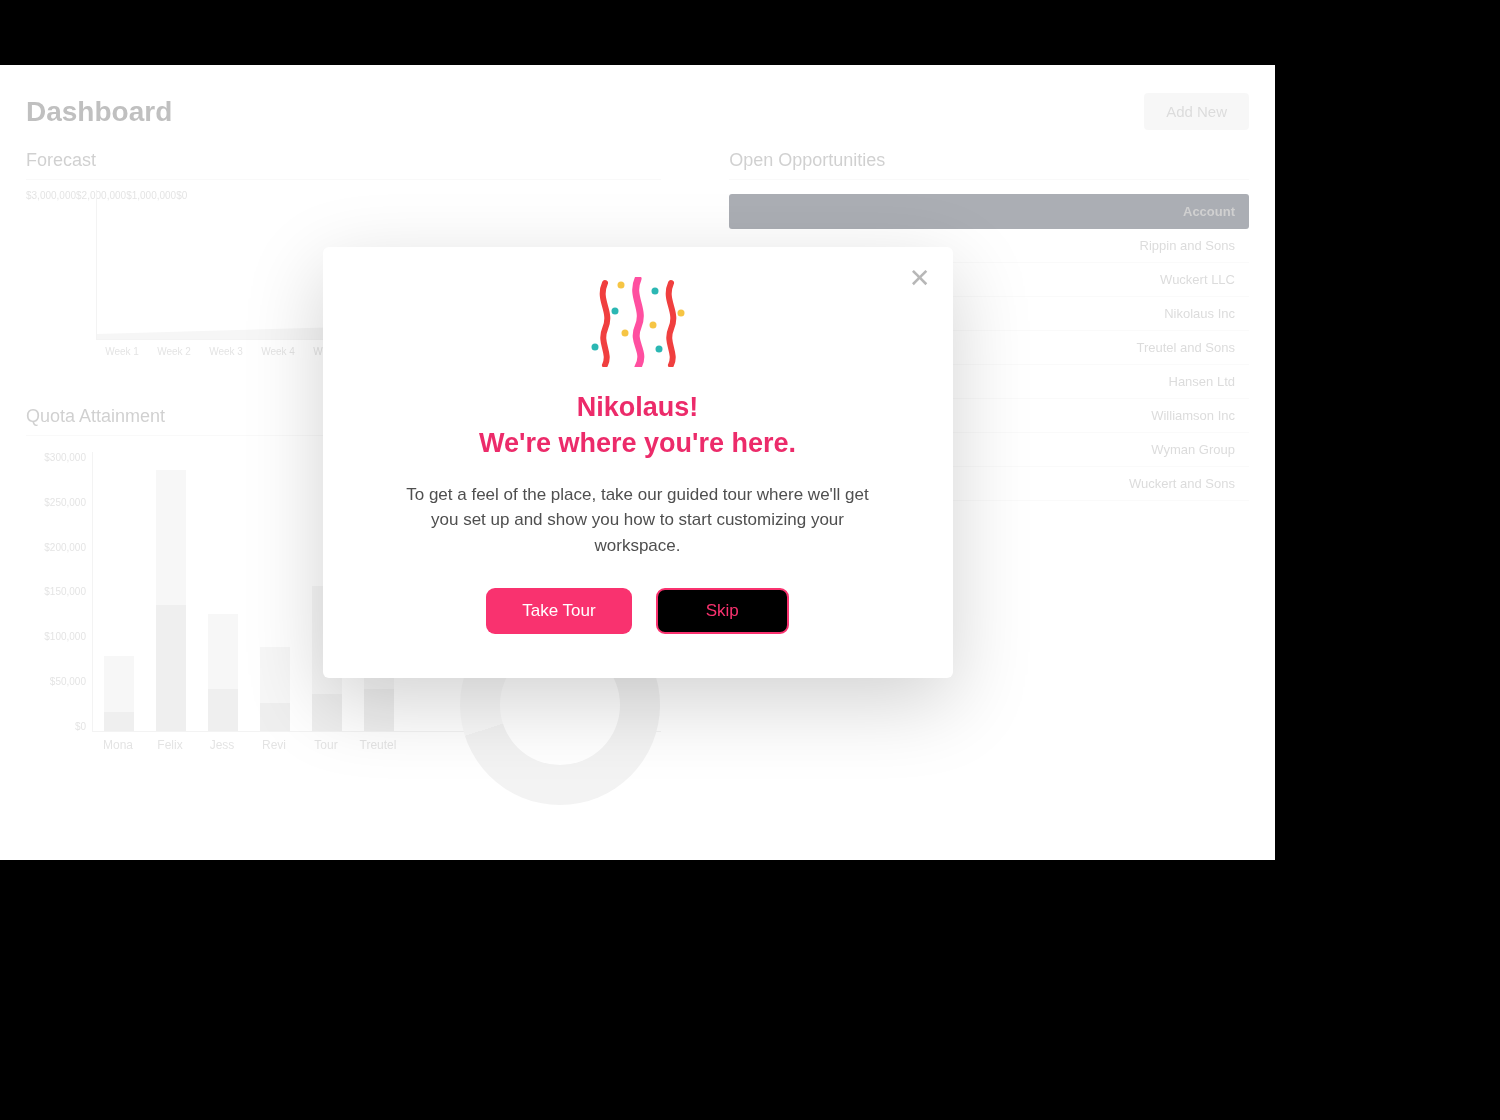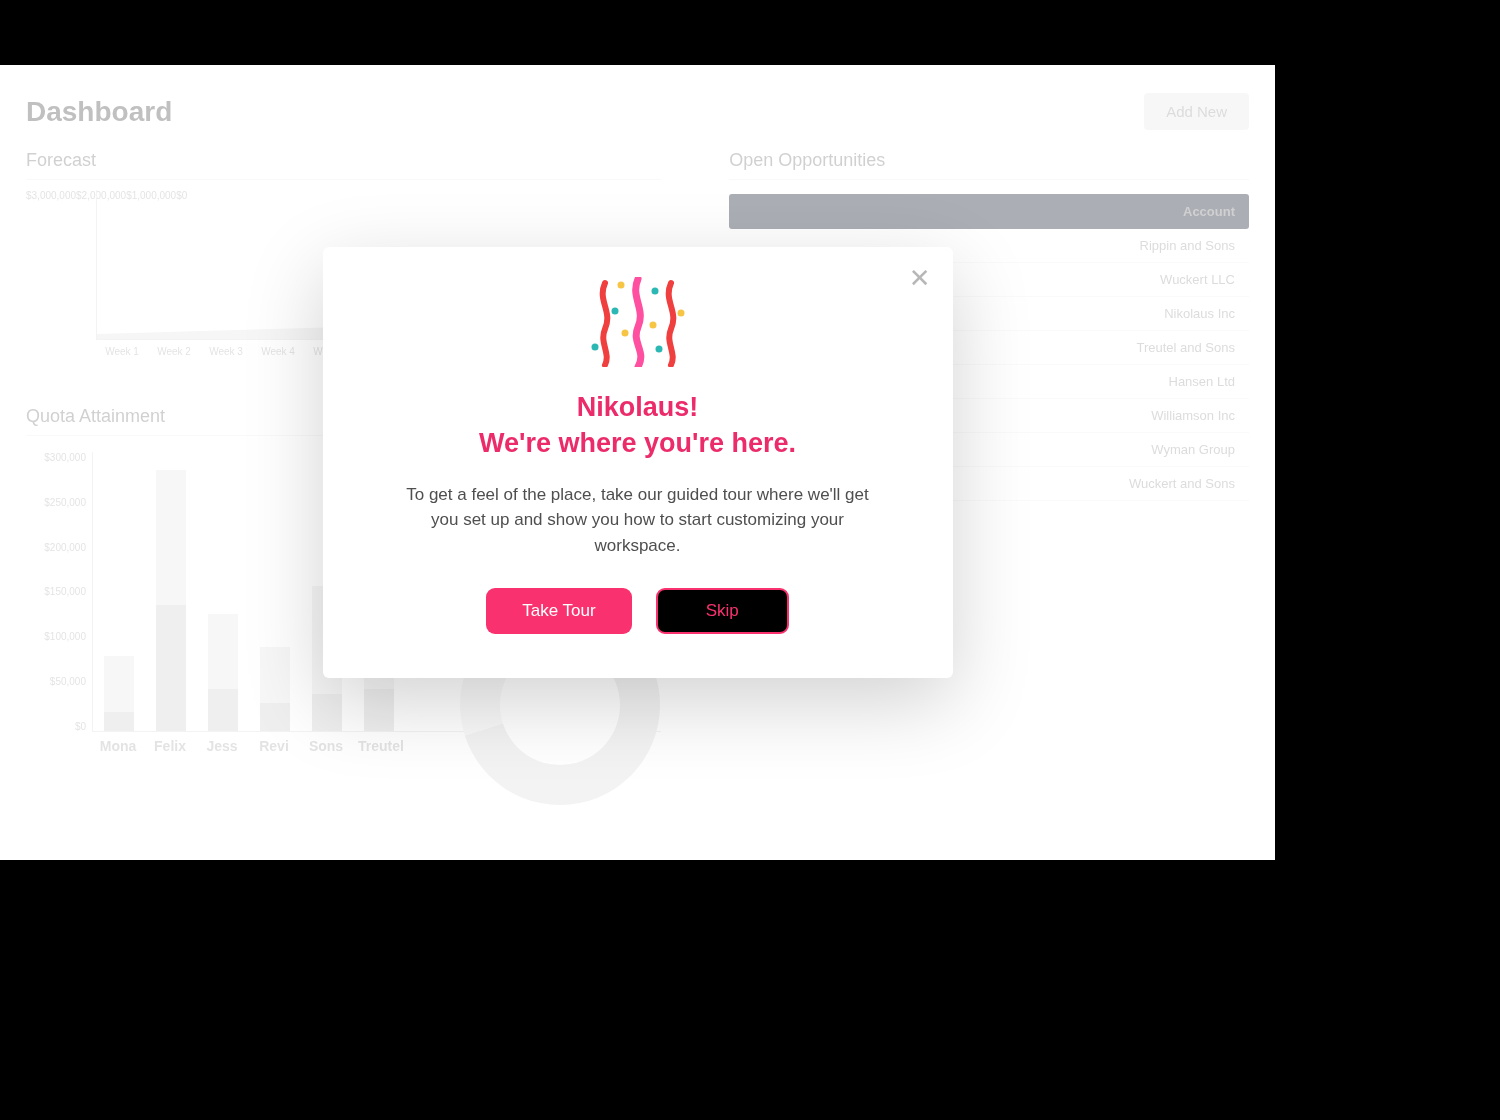--- a/index.html
+++ b/index.html
@@ -24,21 +24,21 @@
   .x-ticks span { width: 52px; text-align: center; }
   
   .bar-wrap { margin-top: 26px; }
   .bar-chart { position: relative; height: 310px; margin-top: 16px; }
   .bar-y { display: flex; flex-direction: column; justify-content: space-between; height: 280px; font-size: 10px; color: #b0b0b0; text-align: right; width: 60px; }
   .bar-body { position: absolute; left: 66px; top: 0; right: 0; height: 280px; border-left: 1px solid #ddd; border-bottom: 1px solid #ddd; display: flex; align-items: flex-end; gap: 12px; padding: 0 6px; }
   .bar-group { width: 40px; display: flex; flex-direction: column; align-items: center; justify-content: flex-end; height: 100%; position: relative; }
   .bar-a { width: 30px; background: #e8e8e8; }
   .bar-b { width: 30px; background: #d2d2d2; position: absolute; bottom: 0; }
   .bar-x { position: absolute; left: 66px; top: 286px; display: flex; gap: 12px; padding: 0 6px; }
-  .bar-x span { width: 40px; text-align: center; font-size: 14px; color: #b0b0b0; font-weight: bold; }
+  .bar-x span { width: 40px; text-align: center; font-size: 12px; color: #b0b0b0; }
   
   .table { margin-top: 14px; }
   .th-row { display: flex; background: #0f172a; padding: 10px 14px; border-radius: 3px; font-size: 13px; color: #7a7a7a; font-weight: 600; }
   .th-row .spacer { flex: 1; }
   .td-row { display: flex; justify-content: flex-end; padding: 9px 14px; border-bottom: 1px solid #f0f0f0; font-size: 13px; color: #9a9a9a; }
   
   .donut { position: absolute; left: 460px; top: 540px; width: 200px; height: 200px; border-radius: 50%; background: conic-gradient(#dcdcdc 0 70%, #eee 70% 100%); }
   .donut::after { content: ""; position: absolute; inset: 40px; background: #fff; border-radius: 50%; }
   
   .overlay { position: absolute; inset: 0; display: flex; align-items: center; justify-content: center; }
@@ -123,21 +123,21 @@
                   <div class="bar-group">
                     <div class="bar-a" style="height: 163.333px;"></div>
                     <div class="bar-b" style="height: 42px;"></div>
                   </div>
                 </div>
               <div class="bar-x" id="bar-x">
                   <span>Mona</span>
                   <span>Felix</span>
                   <span>Jess</span>
                   <span>Revi</span>
-                  <span>Sons</span>
+                  <span>Tour</span>
                   <span>Treutel</span>
                 </div>
             </div>
           </div>
         </div>
 
         <div class="col-right">
           <div class="section-title">Open Opportunities</div>
           <div class="table">
             <div class="th-row">

